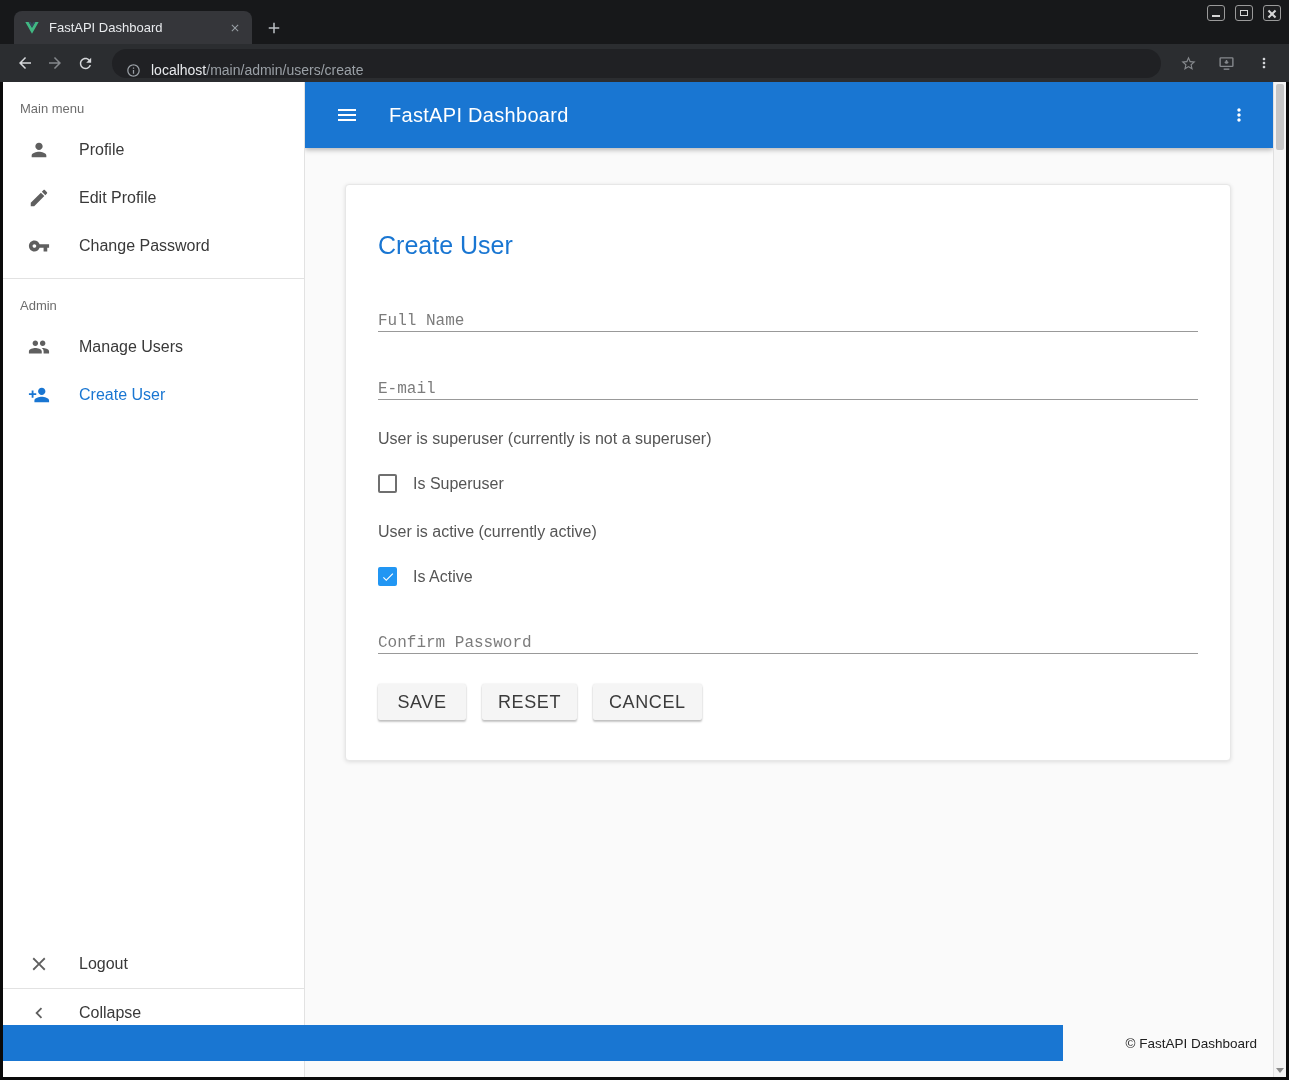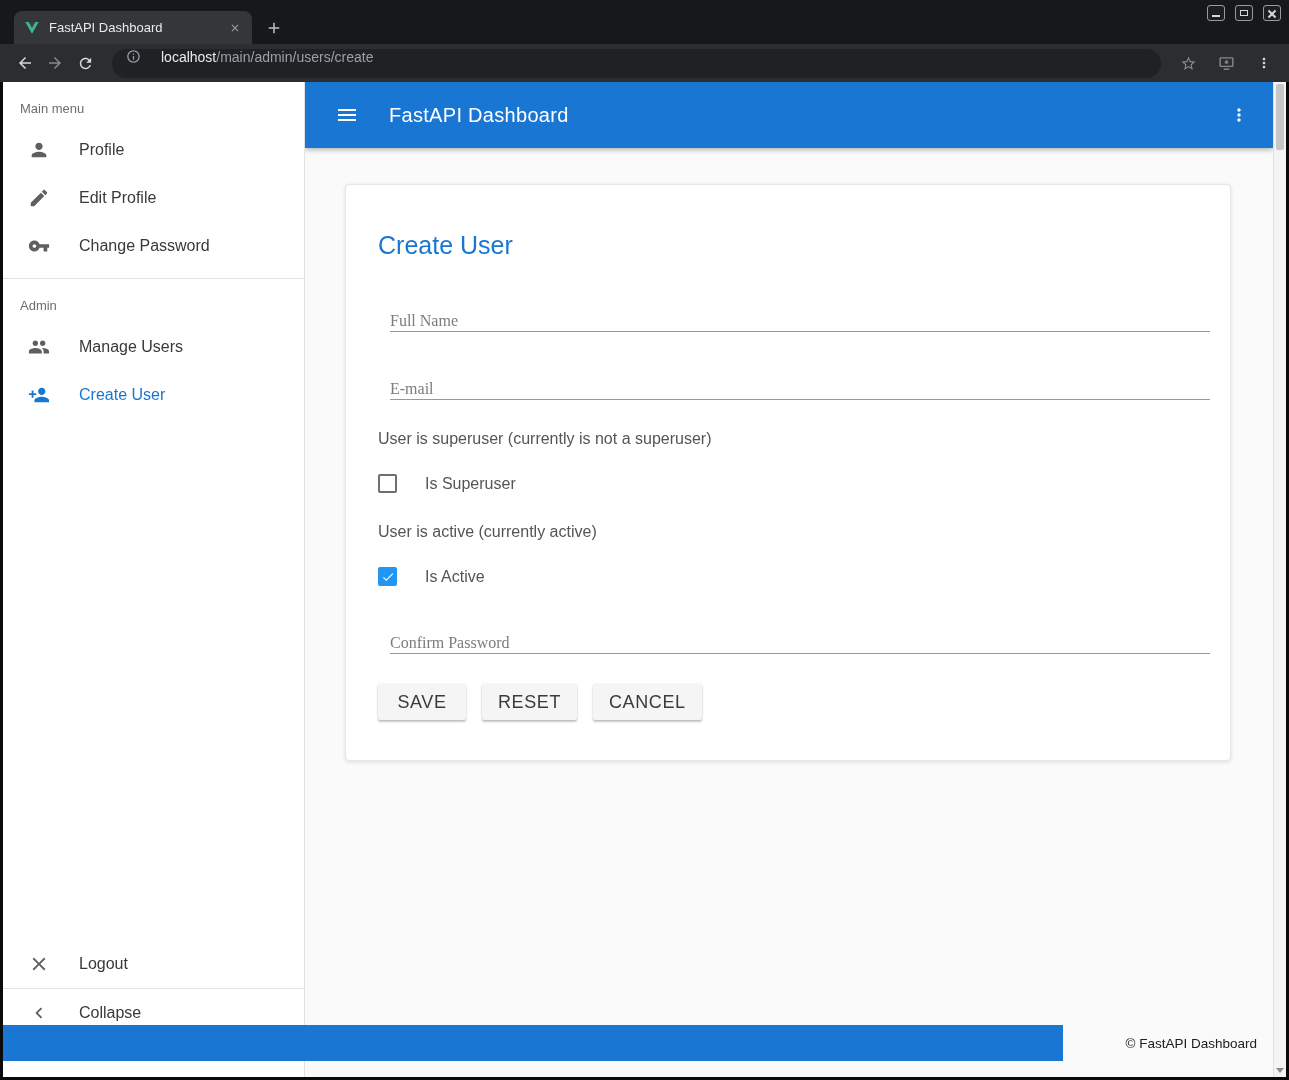--- a/index.html
+++ b/index.html
@@ -42,21 +42,21 @@
   .winbtn.cls::after { transform: rotate(-45deg); }
 
   .toolbar {
     position: absolute; top: 44px; left: 0; right: 0; height: 38px;
     background: #2b2d30; display: flex; align-items: center; padding: 0 10px;
   }
   .nav-btn { width: 30px; height: 30px; border-radius: 50%; display: flex; align-items: center; justify-content: center; color: #d7d9dc; cursor: pointer; flex: 0 0 auto; }
   .nav-btn.dim { color: #85888c; }
   .omnibox {
     flex: 1; height: 29px; margin: 0 12px; background: #202124; border-radius: 15px;
-    display: flex; align-items: flex-start; padding: 0 14px; color: #9aa0a6; cursor: text; gap: 10px;
+    display: flex; align-items: flex-end; padding: 0 14px; color: #9aa0a6; cursor: text;
   }
   .url-text { font-size: 14px; margin-left: 10px; white-space: nowrap; }
   .url-host { color: #e8eaed; }
   .url-path { color: #9aa0a6; }
   .tool-right { display: flex; align-items: center; gap: 8px; }
 
   
   .page {
     position: absolute; top: 82px; left: 3px; right: 3px; bottom: 3px;
     background: #8b5cf6; display: flex; overflow: hidden;
@@ -90,34 +90,34 @@
   .appbar-title { color: #fff; font-size: 20px; font-weight: 500; letter-spacing: .3px; margin-left: 22px; }
   .appbar-spacer { flex: 1; }
 
   .content { position: relative; height: calc(100% - 66px); }
   .card {
     width: 886px; margin: 36px 0 0 40px; background: #fff; border: 1px solid #e7e7e7;
     border-radius: 4px; box-shadow: 0 1px 4px rgba(0,0,0,.12);
     padding: 24px 32px 40px;
   }
   .card-title { color: #1976d2; font-size: 25px; font-weight: 400; margin-top: 22px; }
-  .text-field { display: block; width: 100%; border: none; border-bottom: 1px solid #999; background: transparent; outline: none; font-size: 16px; color: #333; height: 22px; padding: 0; border-radius: 0; font-family: Liberation Serif, serif; margin-left: 12px; }
+  .text-field { display: block; width: 100%; border: none; border-bottom: 1px solid #999; background: transparent; outline: none; font-size: 16px; color: #333; height: 22px; padding: 0; border-radius: 0; font-family: Liberation Mono, monospace; }
   .text-field::placeholder { color: #7c7c7c; opacity: 1; }
   .mt-fn { margin-top: 50px; }
   .mt-em { margin-top: 46px; }
   .mt-pw { margin-top: 50px; }
   .mt-cp { margin-top: 46px; }
   .note { margin-top: 30px; font-size: 16px; color: #555; }
   .cb-row { margin-top: 26px; display: flex; align-items: center; cursor: pointer; }
   .checkbox {
     width: 19px; height: 19px; border: 2px solid #6f6f6f; border-radius: 2px;
     display: flex; align-items: center; justify-content: center; flex: 0 0 auto;
   }
   .checkbox.checked { background: #2196f3; border-color: #2196f3; }
-  .cb-label { margin-left: 28px; font-size: 16px; color: #555; }
+  .cb-label { margin-left: 16px; font-size: 16px; color: #555; }
   .btn-row { margin-top: 30px; display: flex; }
   .btn {
     min-width: 88px; height: 36px; margin-right: 16px; background: #f5f5f5;
     border: none; border-radius: 2px; box-shadow: 0 2px 2px rgba(0,0,0,.22), 0 0 2px rgba(0,0,0,.12);
     font-size: 18px; font-weight: 500; letter-spacing: .6px; color: #3b3b3b;
     cursor: pointer; padding: 0 16px;
     font-family: "Liberation Sans", "DejaVu Sans", sans-serif;
   }
 
   

